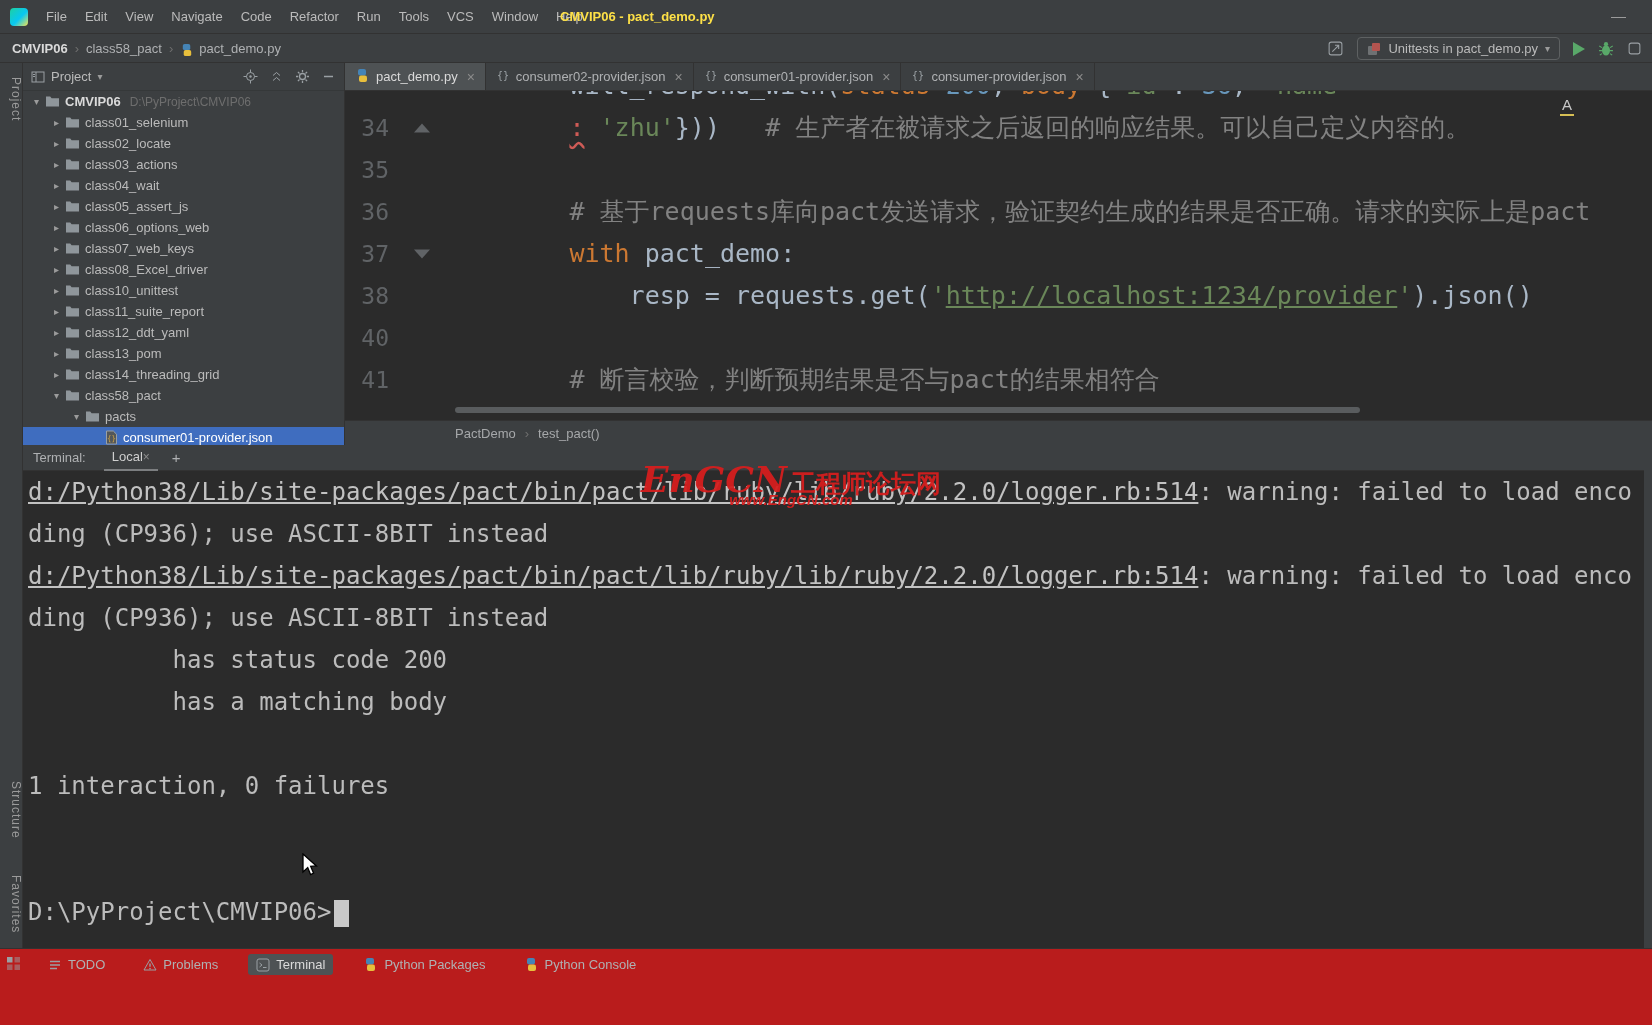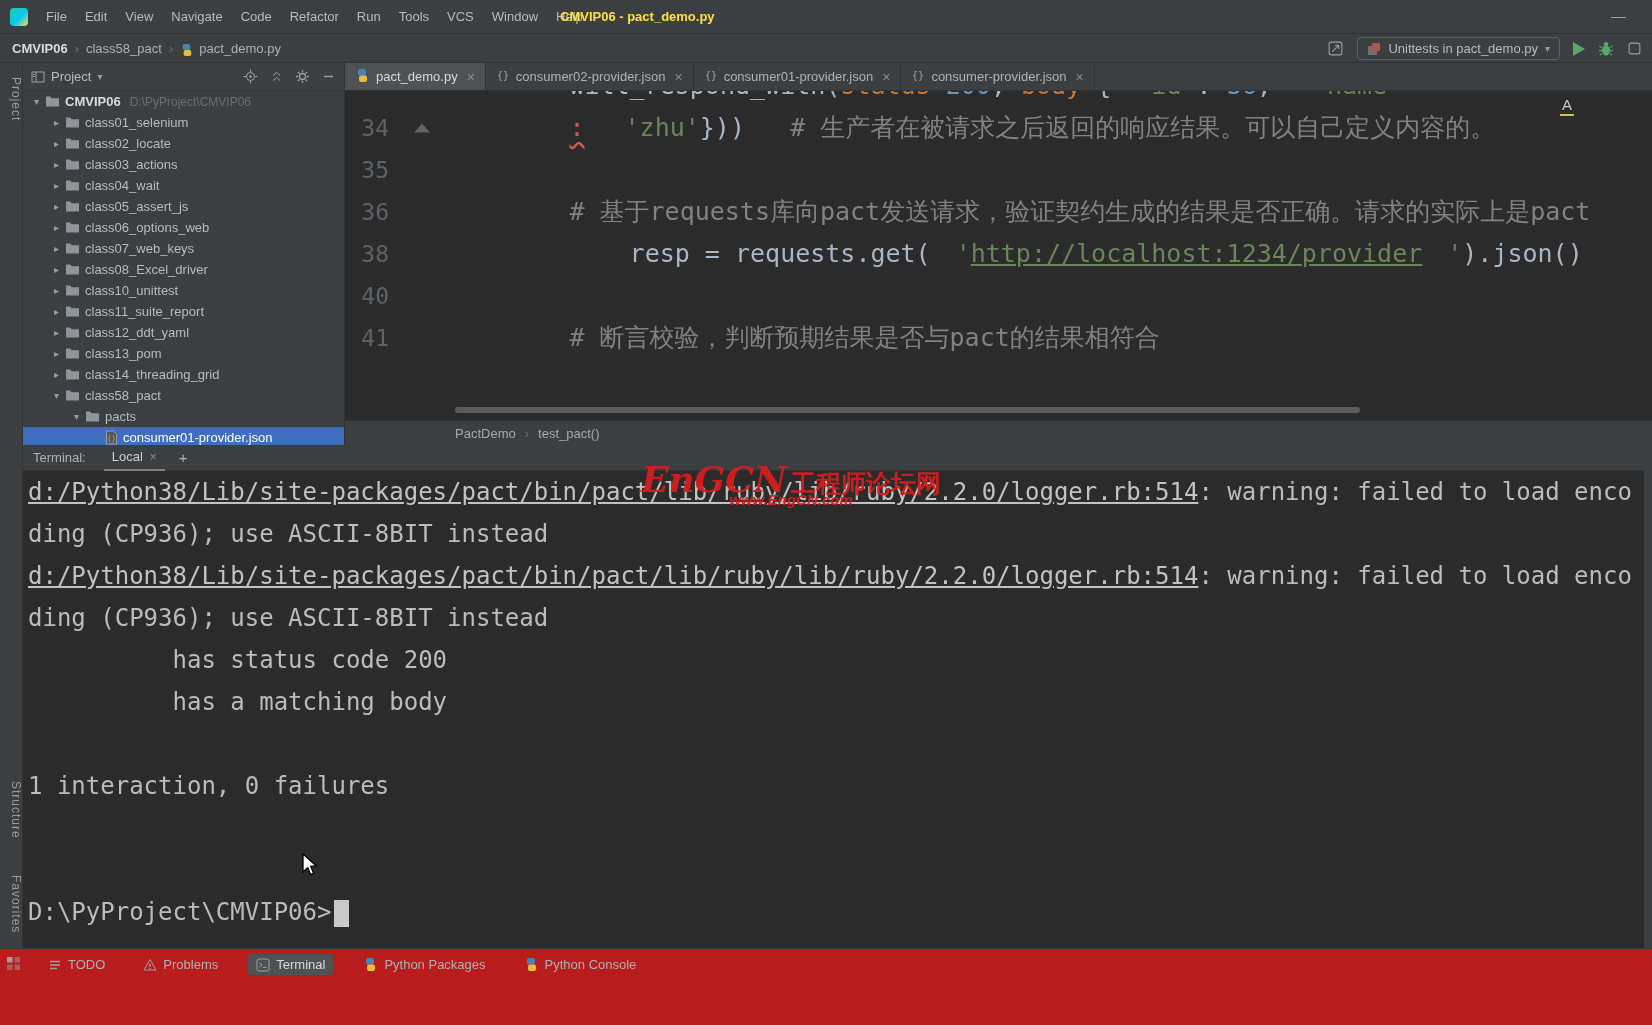--- a/index.html
+++ b/index.html
@@ -59,35 +59,35 @@
   .code-lines{position:absolute;top:-26px;left:0;right:0;font-family:"DejaVu Sans Mono","Liberation Mono",monospace;font-size:25px;line-height:42px;}
   .code-line{display:flex;height:42px;}
   .gutter-num{width:60px;text-align:right;color:#606366;padding-right:16px;flex:none;font-size:23px;}
   .gutter-fold{width:34px;flex:none;position:relative;}
   .fold{position:absolute;left:9px;top:50%;transform:translateY(-50%);width:0;height:0;border-left:8px solid transparent;border-right:8px solid transparent;}
   .fold.down{border-top:9px solid #606366;}
   .fold.up{border-bottom:9px solid #606366;}
   .code-text{flex:1;color:#a9b7c6;white-space:pre;padding-left:10px;}
   .seg-plain{color:#a9b7c6;}
   .seg-kw{color:#cc7832;}
-  .seg-str{color:#6a8759;margin-left:25px;}
+  .seg-str{color:#6a8759;}
   .seg-strlink{color:#6a8759;text-decoration:underline;}
   .seg-comment{color:#828282;}
   .seg-num{color:#6897bb;}
   .seg-err{color:#cf5b56;text-decoration-line:underline;text-decoration-style:wavy;text-decoration-color:#cf5b56;text-underline-offset:5px;}
   .hscrollbar{position:absolute;left:110px;bottom:7px;width:905px;height:6px;background:#595c5e;border-radius:3px;}
   .inspections{position:absolute;right:78px;top:6px;font-size:15px;color:#c8c8c8;border-bottom:2px solid #d6bf55;line-height:1.1;padding:0 2px;}
   .editor-breadcrumb{position:absolute;left:0;right:0;bottom:0;height:25px;background:#3c3f41;border-top:1px solid #323232;display:flex;align-items:center;padding-left:110px;font-size:13px;color:#a6a8aa;gap:9px;}
   .bc-sep{color:#6e6e6e;}
 
   
   .terminal-panel{position:absolute;left:23px;top:445px;right:8px;height:503px;background:#2b2b2b;}
   .term-header{height:26px;background:#3c3f41;border-bottom:1px solid #323232;display:flex;align-items:center;font-size:13px;padding-left:10px;gap:6px;}
   .term-title{color:#afb1b3;margin-right:12px;}
-  .term-tab{display:flex;align-items:center;gap:7px;height:26px;padding:0 8px;color:#cfcfcf;border-bottom:2px solid #7c7e80;}
+  .term-tab{display:flex;align-items:center;height:26px;padding:0 8px;color:#cfcfcf;border-bottom:2px solid #7c7e80;}
   .term-x{color:#8c8c8c;font-size:12px;}
   .term-add{color:#afb1b3;font-size:15px;padding:0 8px;}
   .term-body{position:absolute;top:26px;left:0;right:0;bottom:0;font-family:"DejaVu Sans Mono","Liberation Mono",monospace;font-size:24px;line-height:42px;color:#bcbcbc;padding-left:5px;overflow:hidden;}
   .term-line{height:42px;white-space:pre;}
   .term-link{text-decoration:underline;color:#c2c2c2;cursor:pointer;}
   .t-cursor{display:inline-block;width:15px;height:27px;background:#c9c9c9;vertical-align:middle;margin-left:3px;}
   .watermark{position:absolute;left:618px;top:16px;color:#d51e1e;text-align:center;line-height:1.05;pointer-events:none;opacity:.95;z-index:5;}
   .wm-row1{display:flex;align-items:baseline;gap:4px;justify-content:center;}
   .wm-brand{font-family:"DejaVu Serif","Liberation Serif",serif;font-style:italic;font-weight:bold;font-size:36px;}
   .wm-cn{font-size:25px;font-weight:bold;}
@@ -422,20 +422,27 @@
           </div>
           <div class="code-line">
             <span class="gutter-num">35</span>
             <span class="gutter-fold"></span>
             <span class="code-text"></span>
           </div>
           <div class="code-line">
             <span class="gutter-num">36</span>
             <span class="gutter-fold"></span>
             <span class="code-text"><span class="seg-plain">        </span><span class="seg-comment"># 基于requests库向pact发送请求，验证契约生成的结果是否正确。请求的实际上是pact</span></span>
+          </div>
+          <div class="code-line">
+            <span class="gutter-num">37</span>
+            <span class="gutter-fold">
+              <span class="fold down"></span>
+            </span>
+            <span class="code-text"><span class="seg-plain">        </span><span class="seg-kw">with </span><span class="seg-plain">pact_demo:</span></span>
           </div>
           <div class="code-line">
             <span class="gutter-num">38</span>
             <span class="gutter-fold"></span>
             <span class="code-text"><span class="seg-plain">            resp = requests.get(</span><span class="seg-str">'</span><span class="seg-strlink">http://localhost:1234/provider</span><span class="seg-str">'</span><span class="seg-plain">).json()</span></span>
           </div>
           <div class="code-line">
             <span class="gutter-num">40</span>
             <span class="gutter-fold"></span>
             <span class="code-text"></span>

